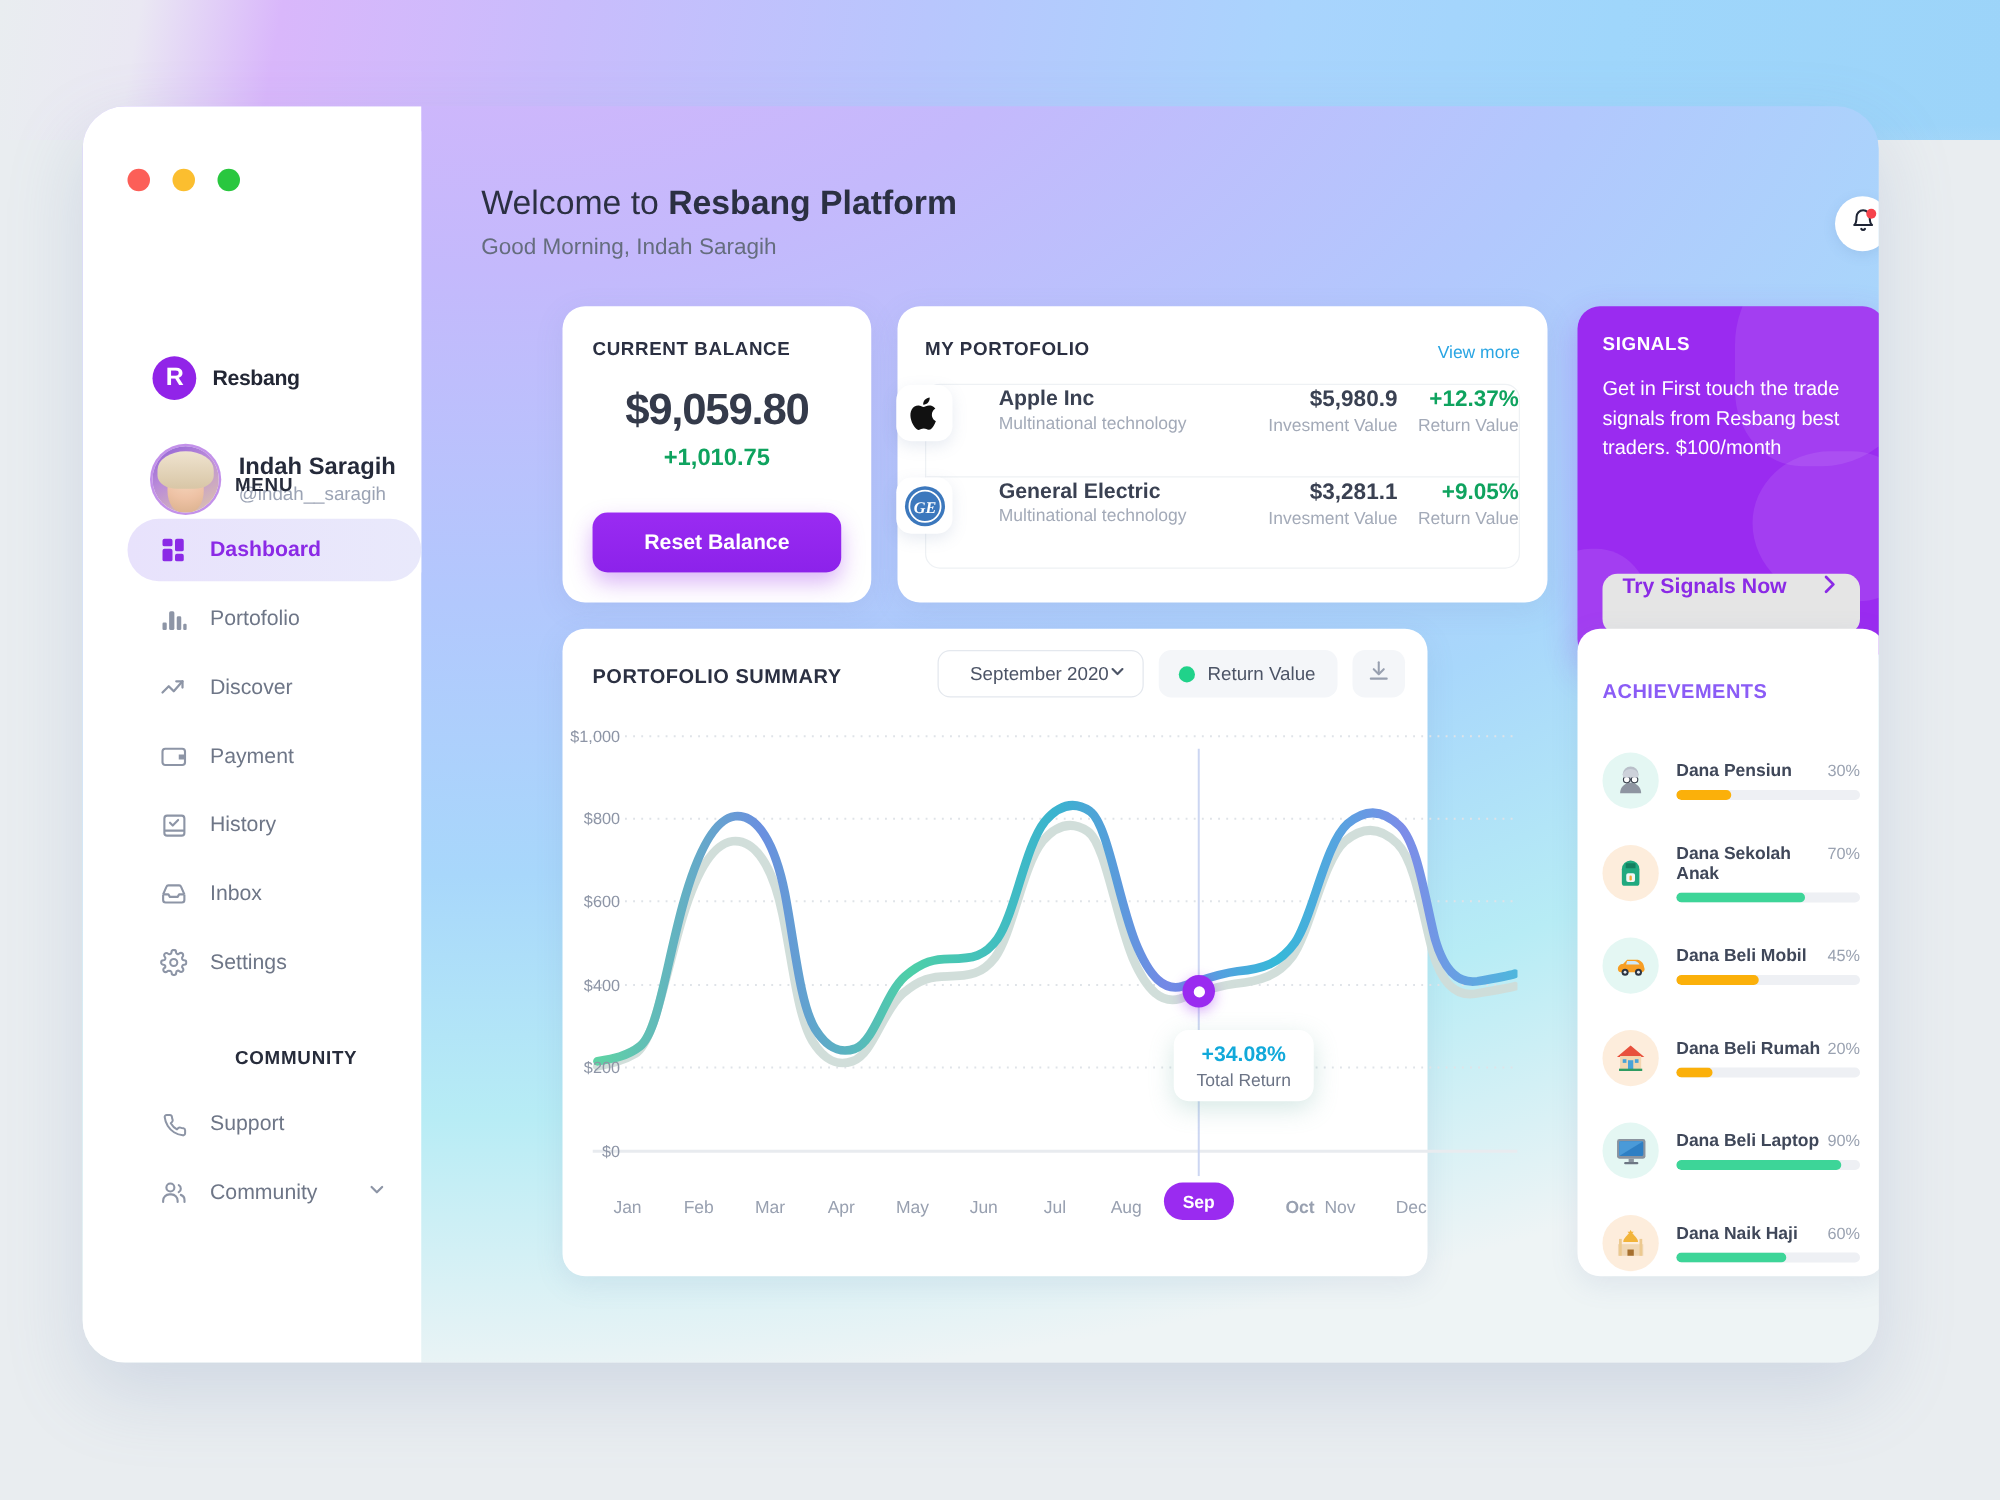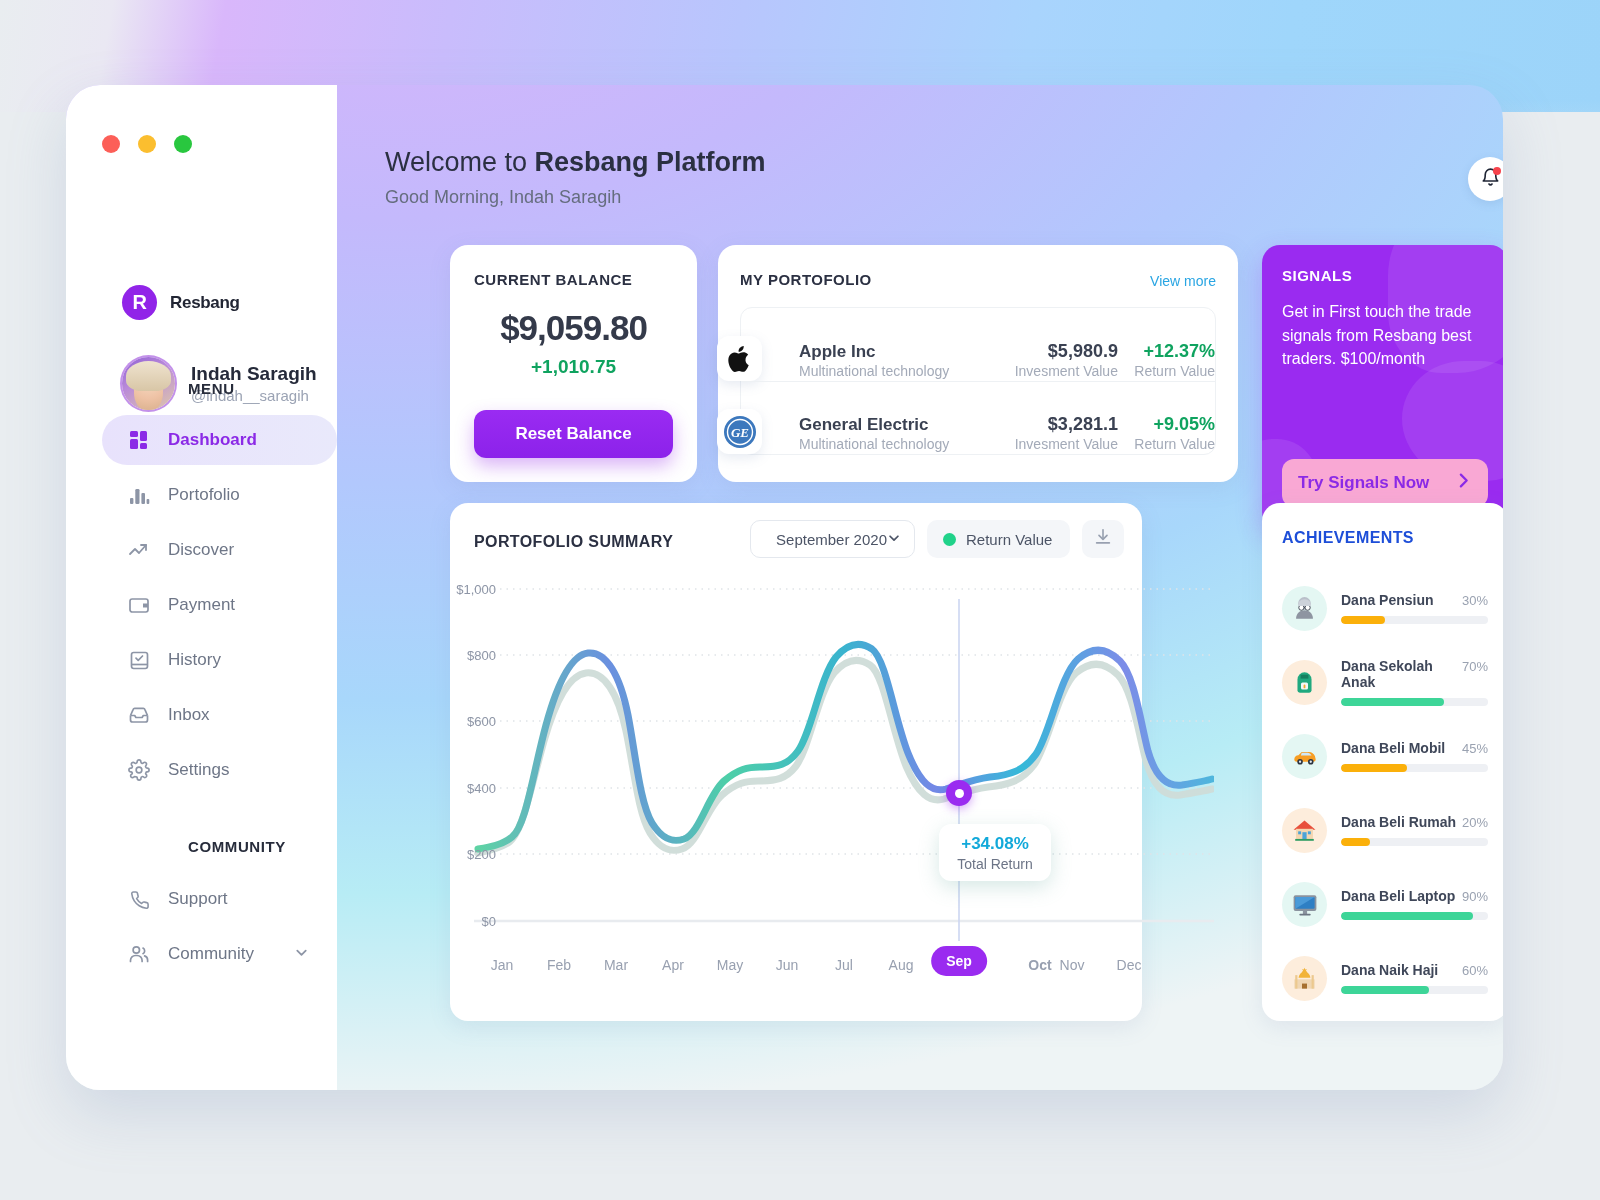--- a/index.html
+++ b/index.html
@@ -134,21 +134,21 @@
     color: #fff; font-size: 17px; font-weight: bold;
     font-family: "Liberation Sans", sans-serif;
     box-shadow: 0 8px 18px rgba(146,36,232,.34);
   }
 
   
   #portfolio-card { position: absolute; left: 381px; top: 160px; width: 520px; height: 237px; padding: 26px 22px 0 22px; }
   #portfolio-title { font-size: 15px; font-weight: bold; color: #2b3042; letter-spacing: .5px; }
   #portfolio-viewmore { position: absolute; right: 22px; top: 28px; font-size: 14px; color: #29a5e3; cursor: pointer; text-decoration: none; }
   #portfolio-list { margin-top: 19px; border: 1px solid #eef1f4; border-radius: 12px; }
-  .pf-row { height: 73px; display: flex; align-items: flex-end; padding-left: 18px; position: relative; }
+  .pf-row { height: 73px; display: flex; align-items: flex-start; padding-left: 18px; position: relative; }
   .pf-row + .pf-row { border-top: 1px solid #eef1f4; }
   .pf-logo {
     position: absolute; left: -24px; width: 45px; height: 45px; border-radius: 12px;
     background: #fff; box-shadow: 0 4px 12px rgba(110,135,175,.17);
     display: flex; align-items: center; justify-content: center;
   }
   .pf-name-wrap { margin-left: 40px; width: 225px; }
   .pf-name { font-size: 17px; font-weight: bold; color: #3a4152; line-height: 1.25; }
   .pf-sub { font-size: 14px; color: #a3aab8; line-height: 1.35; }
   .pf-col { text-align: right; }
@@ -167,22 +167,22 @@
     padding: 22px 20px;
   }
   .blob { position: absolute; border-radius: 50%; background: rgba(255,255,255,.09); }
   #blob1 { width: 150px; height: 170px; right: -30px; top: -42px; border-radius: 48% 52% 60% 40%; }
   #blob2 { width: 130px; height: 120px; right: -24px; bottom: 48px; border-radius: 55% 45% 40% 60%; }
   #blob3 { width: 90px; height: 100px; left: -32px; bottom: -10px; border-radius: 50% 50% 45% 55%; }
   #signals-title { position: relative; font-size: 15px; font-weight: bold; color: #fff; letter-spacing: .5px; }
   #signals-desc { position: relative; margin-top: 16px; font-size: 16px; color: #fff; line-height: 1.48; }
   #signals-btn {
     position: absolute; left: 20px; bottom: 22px; width: 206px; height: 48px;
-    background: #f9a8d4; border: none; border-radius: 12px; cursor: pointer;
-    display: flex; align-items: center; justify-content: space-between;
+    background: #e5e5e5; border: none; border-radius: 12px; cursor: pointer;
+    display: flex; justify-content: space-between;
     padding: 0 16px; color: #8b2ae6; font-size: 17px; font-weight: bold;
     font-family: "Liberation Sans", sans-serif;
   }
 
   
   #summary-card { position: absolute; left: 113px; top: 418px; width: 692px; height: 518px; padding: 26px 13px; }
   #summary-title { position: absolute; left: 24px; top: 30px; font-size: 16px; font-weight: bold; color: #2b3042; letter-spacing: .4px; }
   #month-select {
     position: absolute; right: 227px; top: 17px; width: 165px; height: 38px;
     border: 1px solid #e4e8ee; border-radius: 10px; background: #fff;
@@ -217,21 +217,21 @@
   #tooltip-label { font-size: 14px; color: #6c7486; margin-top: 2px; }
   #marker {
     position: absolute; left: 472px; top: 199px; width: 26px; height: 26px; border-radius: 50%;
     background: #9a2bf0; display: flex; align-items: center; justify-content: center;
     box-shadow: 0 3px 10px rgba(150,45,235,.4);
   }
   #marker::after { content:""; width: 9px; height: 9px; border-radius: 50%; background: #fff; }
 
   
   #achievements-card { position: absolute; left: 925px; top: 418px; width: 246px; height: 518px; padding: 26px 20px; }
-  #ach-title { font-size: 16px; font-weight: bold; color: #1d4ed8; letter-spacing: .4px; }
+  #ach-title { font-size: 16px; font-weight: bold; color: #8b5cf6; letter-spacing: .4px; margin-top: 16px; }
   #ach-list { margin-top: 24px; }
   .ach-row { display: flex; align-items: center; gap: 14px; height: 74px; }
   .ach-icon { width: 45px; height: 45px; border-radius: 50%; flex: none; display: flex; align-items: center; justify-content: center; font-size: 23px; }
   .ach-body { flex: 1; }
   .ach-top { display: flex; justify-content: space-between; align-items: baseline; }
   .ach-name { font-size: 14px; font-weight: bold; color: #3f4759; }
   .ach-pct { font-size: 13px; color: #9aa2b1; }
   .ach-track { margin-top: 8px; height: 8px; border-radius: 4px; background: #eef0f4; overflow: hidden; }
   .ach-fill { height: 8px; border-radius: 4px; }
 </style>

